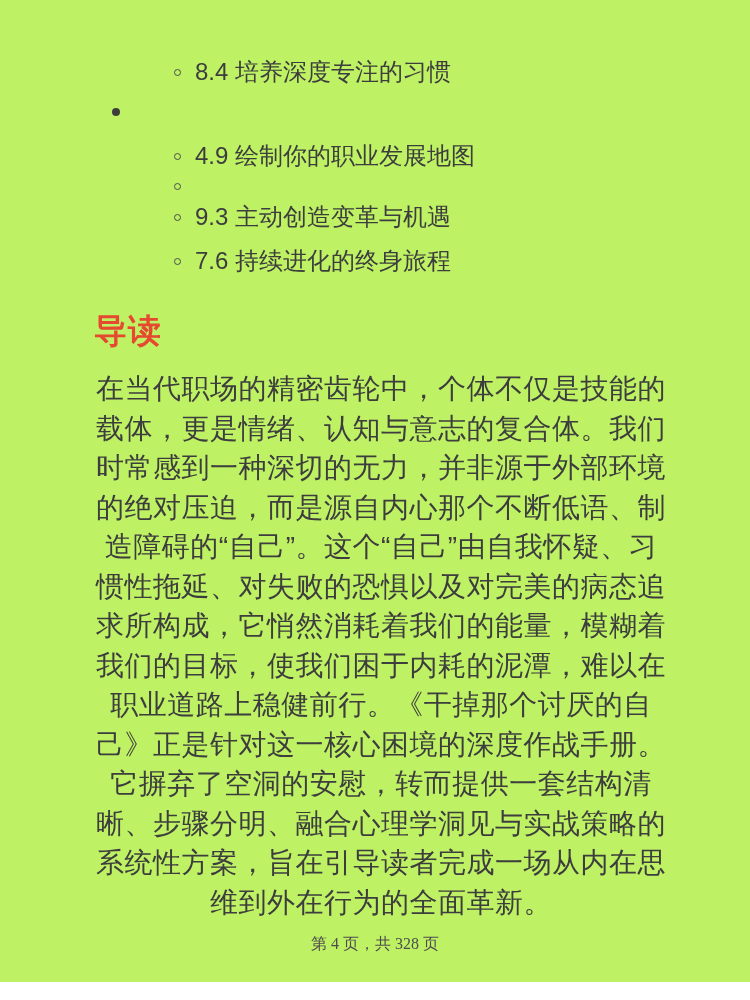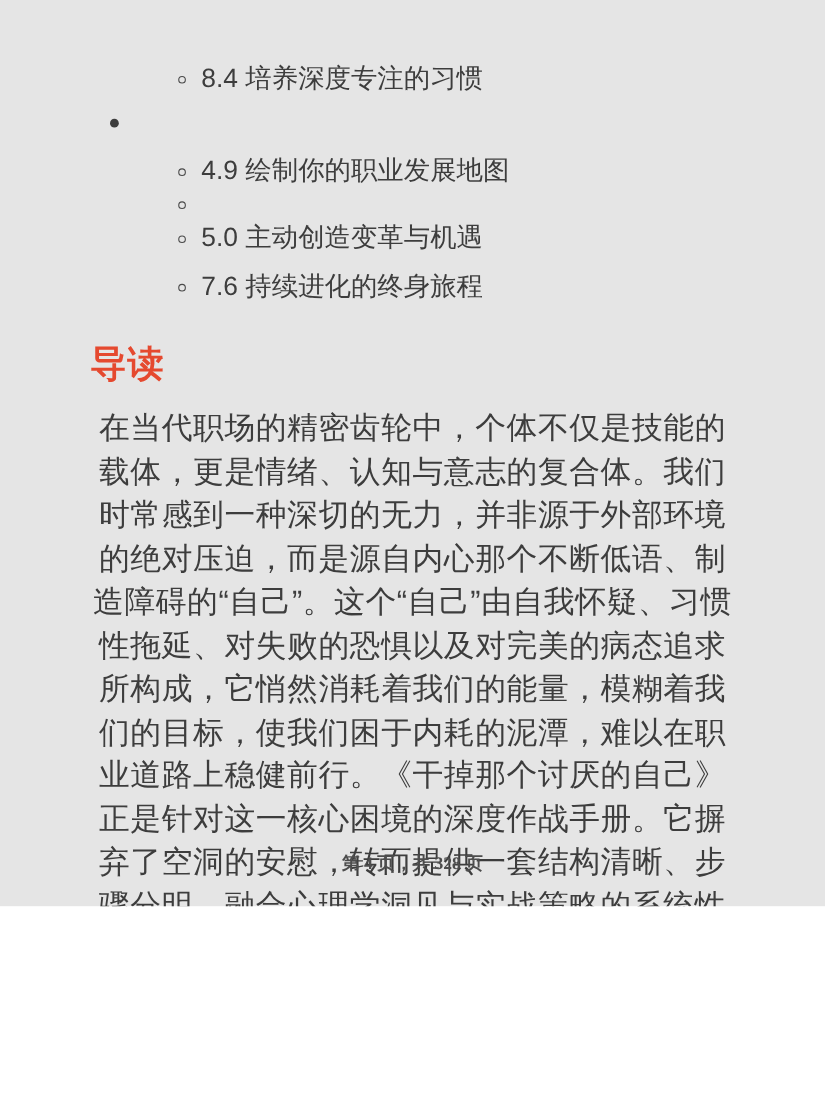--- a/index.html
+++ b/index.html
@@ -1,25 +1,26 @@
 <!DOCTYPE html>
 <html><head>
 <meta charset="utf-8">
 <style>
   * { margin: 0; padding: 0; box-sizing: border-box; }
   html, body { background: #ffffff; }
   .page {
     position: relative;
     width: 750px;
-    height: 824px;
+    height: 982px;
     margin: 0 auto;
-    background: #e5e5e5;
+    background: #bef264;
     overflow: hidden;
     font-family: "Liberation Sans", "DejaVu Sans", sans-serif;
     color: #3d3d3d;
+    padding-left: 12px;
   }
   .content {
     padding: 55px 82px 0 82px;
   }
 
   
   .toc { list-style: none; }
   .toc-item {
     display: flex;
     align-items: center;
@@ -73,21 +74,20 @@
     letter-spacing: 0.5px;
   }
 
   
   .footer {
     position: absolute;
     left: 0;
     bottom: 28px;
     width: 100%;
     text-align: center;
-    font-weight: bold;
   }
   .page-indicator {
     font-family: "Liberation Serif", "DejaVu Serif", serif;
     font-size: 16px;
     line-height: 20px;
     color: #4d4d4d;
   }
 </style>
 </head>
 <body>
@@ -105,21 +105,21 @@
       </li>
       <li class="toc-item lvl2">
         <span class="bullet hollow"></span>
         <span class="toc-label">4.9 绘制你的职业发展地图</span>
       </li>
       <li class="toc-item lvl2">
         <span class="bullet hollow"></span>
       </li>
       <li class="toc-item lvl2">
         <span class="bullet hollow"></span>
-        <span class="toc-label">5.0 主动创造变革与机遇</span>
+        <span class="toc-label">9.3 主动创造变革与机遇</span>
       </li>
       <li class="toc-item lvl2">
         <span class="bullet hollow"></span>
         <span class="toc-label">7.6 持续进化的终身旅程</span>
       </li>
     </ul>
 
     <h2 class="section-heading">导读</h2>
 
     <p class="body-text">在当代职场的精密齿轮中，个体不仅是技能的载体，更是情绪、认知与意志的复合体。我们时常感到一种深切的无力，并非源于外部环境的绝对压迫，而是源自内心那个不断低语、制造障碍的“自己”。这个“自己”由自我怀疑、习惯性拖延、对失败的恐惧以及对完美的病态追求所构成，它悄然消耗着我们的能量，模糊着我们的目标，使我们困于内耗的泥潭，难以在职业道路上稳健前行。《干掉那个讨厌的自己》正是针对这一核心困境的深度作战手册。它摒弃了空洞的安慰，转而提供一套结构清晰、步骤分明、融合心理学洞见与实战策略的系统性方案，旨在引导读者完成一场从内在思维到外在行为的全面革新。</p>

